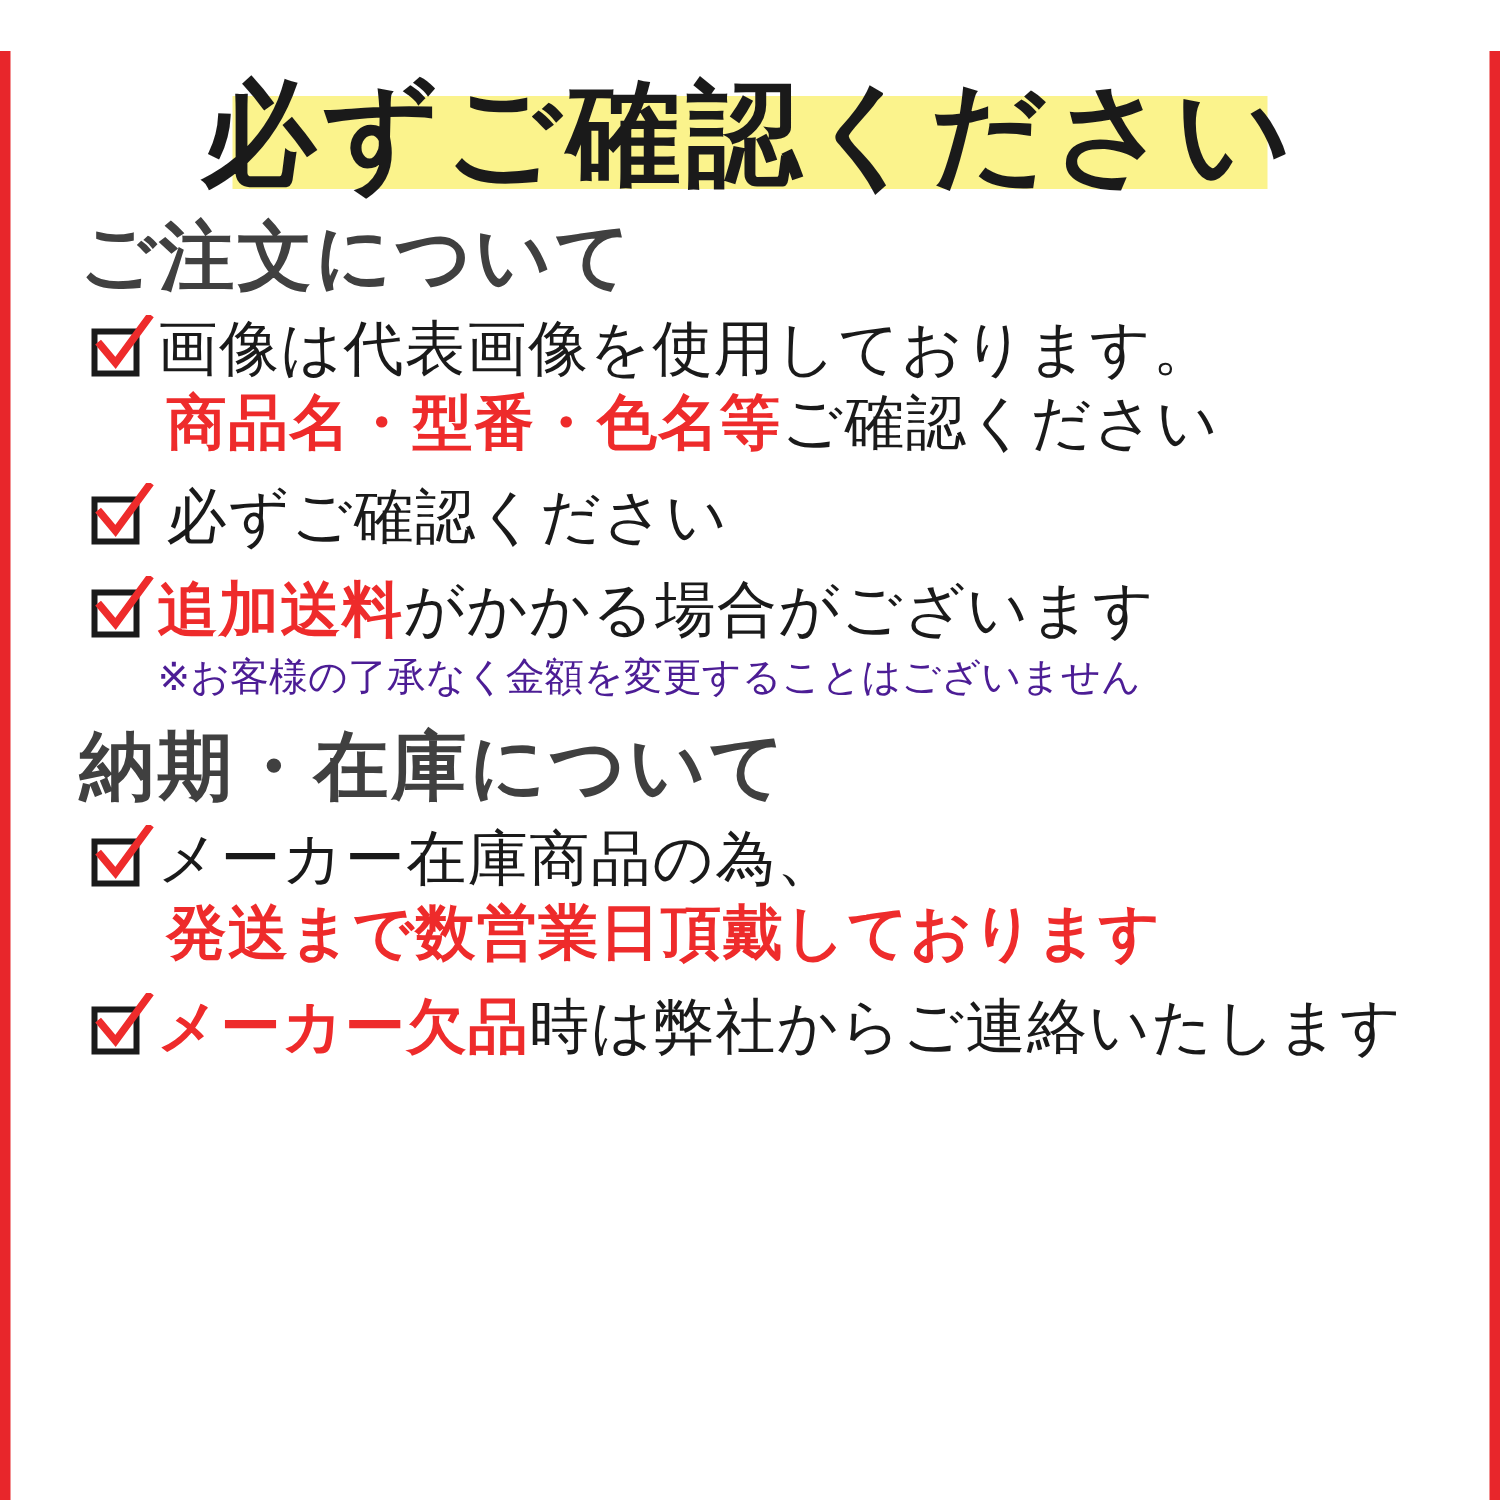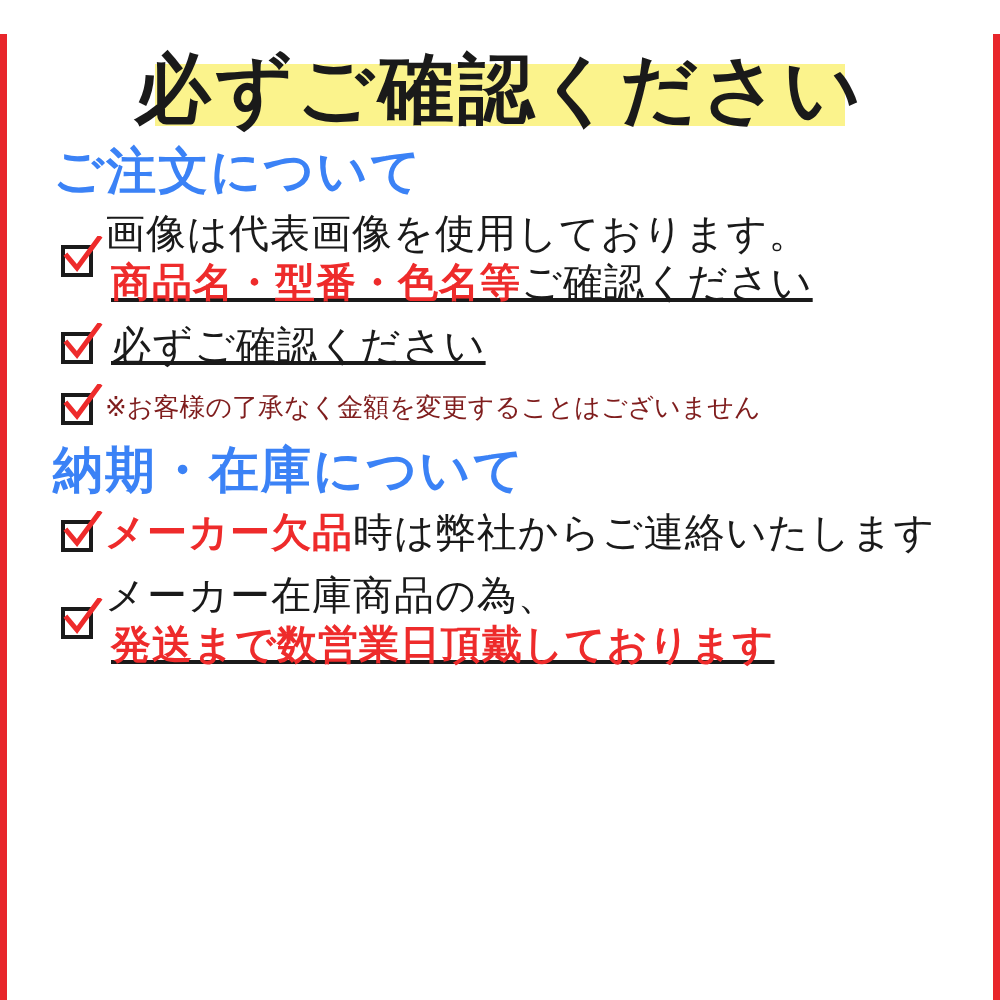--- a/index.html
+++ b/index.html
@@ -57,33 +57,33 @@
     letter-spacing: 4px;
     color: #1a1a1a;
     line-height: 1;
     white-space: nowrap;
   }
 
   
   .section-heading {
     font-size: 50px;
     font-weight: bold;
-    color: #3b82f6;
+    color: #404040;
     letter-spacing: 2px;
     line-height: 1.1;
     margin: 0 0 10px 16px;
   }
   .section-heading.second {
     margin-top: 9px;
   }
 
   
   .item {
     display: flex;
-    align-items: center;
+    align-items: flex-start;
     margin: 0 0 14px 22px;
   }
   .check-icon {
     flex: 0 0 auto;
     width: 40px;
     height: 40px;
     margin-top: 6px;
     margin-right: 6px;
     position: relative;
   }
@@ -113,25 +113,24 @@
     color: #1a1a1a;
     letter-spacing: 1px;
     white-space: nowrap;
   }
   .line .red {
     color: #ee2b2b;
     font-weight: bold;
   }
   .line.indent {
     padding-left: 6px;
-    text-decoration: underline;
   }
   .note {
     font-size: 26px;
-    color: #7f1d1d;
+    color: #4c1d95;
     letter-spacing: 0px;
     line-height: 1.3;
     margin-top: 4px;
     white-space: nowrap;
   }
 </style>
 </head>
 <body>
 
 <div class="page">
@@ -168,43 +167,44 @@
           </div>
         </div>
         <div class="item">
           <span class="check-icon">
             <span class="box"></span>
             <svg class="tick" viewBox="0 0 40 42" xmlns="http://www.w3.org/2000/svg">
               <path d="M4 20 L14 32 L36 2" fill="none" stroke="#ee2b2b" stroke-width="5" stroke-linecap="square" stroke-linejoin="miter"></path>
             </svg>
           </span>
           <div class="lines">
+            <div class="line"><span class="red">追加送料</span><span>がかかる場合がございます</span></div>
             <div class="note">※お客様の了承なく金額を変更することはございません</div>
           </div>
         </div>
         <div class="section-heading second">納期・在庫について</div>
-        <div class="item">
-          <span class="check-icon">
-            <span class="box"></span>
-            <svg class="tick" viewBox="0 0 40 42" xmlns="http://www.w3.org/2000/svg">
-              <path d="M4 20 L14 32 L36 2" fill="none" stroke="#ee2b2b" stroke-width="5" stroke-linecap="square" stroke-linejoin="miter"></path>
-            </svg>
-          </span>
-          <div class="lines">
-            <div class="line"><span class="red">メーカー欠品</span><span>時は弊社からご連絡いたします</span></div>
-          </div>
-        </div>
         <div class="item">
           <span class="check-icon">
             <span class="box"></span>
             <svg class="tick" viewBox="0 0 40 42" xmlns="http://www.w3.org/2000/svg">
               <path d="M4 20 L14 32 L36 2" fill="none" stroke="#ee2b2b" stroke-width="5" stroke-linecap="square" stroke-linejoin="miter"></path>
             </svg>
           </span>
           <div class="lines">
             <div class="line"><span>メーカー在庫商品の為、</span></div>
             <div class="line indent"><span class="red">発送まで数営業日頂戴しております</span></div>
           </div>
         </div>
+        <div class="item">
+          <span class="check-icon">
+            <span class="box"></span>
+            <svg class="tick" viewBox="0 0 40 42" xmlns="http://www.w3.org/2000/svg">
+              <path d="M4 20 L14 32 L36 2" fill="none" stroke="#ee2b2b" stroke-width="5" stroke-linecap="square" stroke-linejoin="miter"></path>
+            </svg>
+          </span>
+          <div class="lines">
+            <div class="line"><span class="red">メーカー欠品</span><span>時は弊社からご連絡いたします</span></div>
+          </div>
+        </div>
       </div>
 
   </div>
 </div>
 
 </body></html>

